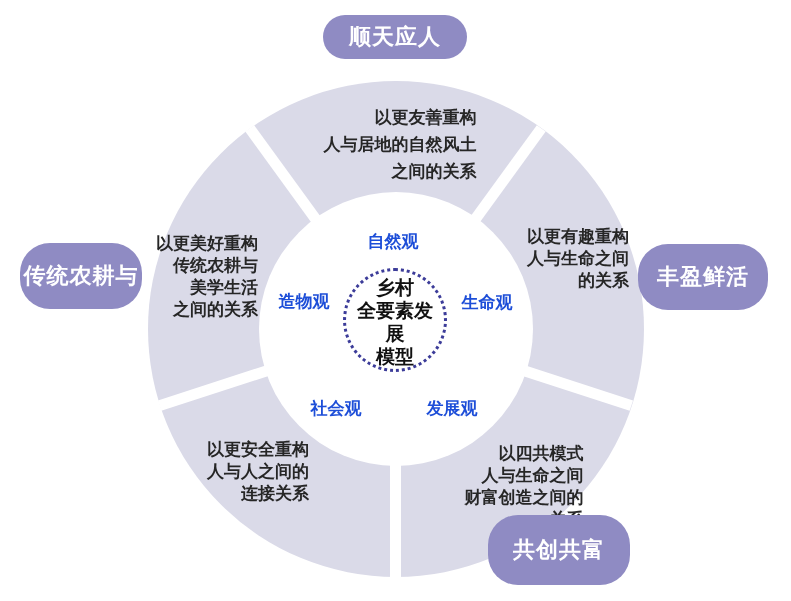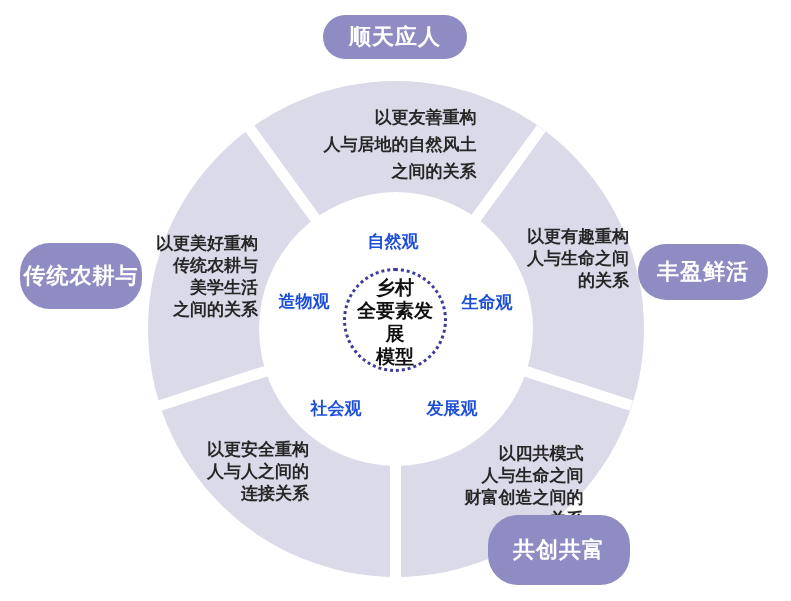--- a/index.html
+++ b/index.html
@@ -98,20 +98,20 @@
 展
 模型</div>
   </div>
 
   <div class="pill" style="left:323px;top:15px;width:144px;height:44px;">
     <span>顺天应人</span>
   </div>
   <div class="pill" style="left:20px;top:243px;width:122px;height:66px;">
     <span>传统农耕与</span>
   </div>
-  <div class="pill" style="left:638px;top:244px;width:130px;height:56px;">
+  <div class="pill" style="left:638px;top:244px;width:130px;height:66px;">
     <span>丰盈鲜活</span>
   </div>
   <div class="pill" style="left:488px;top:515px;width:142px;height:70px;">
     <span>共创共富</span>
   </div>
 
 </div>
 
 </body></html>

